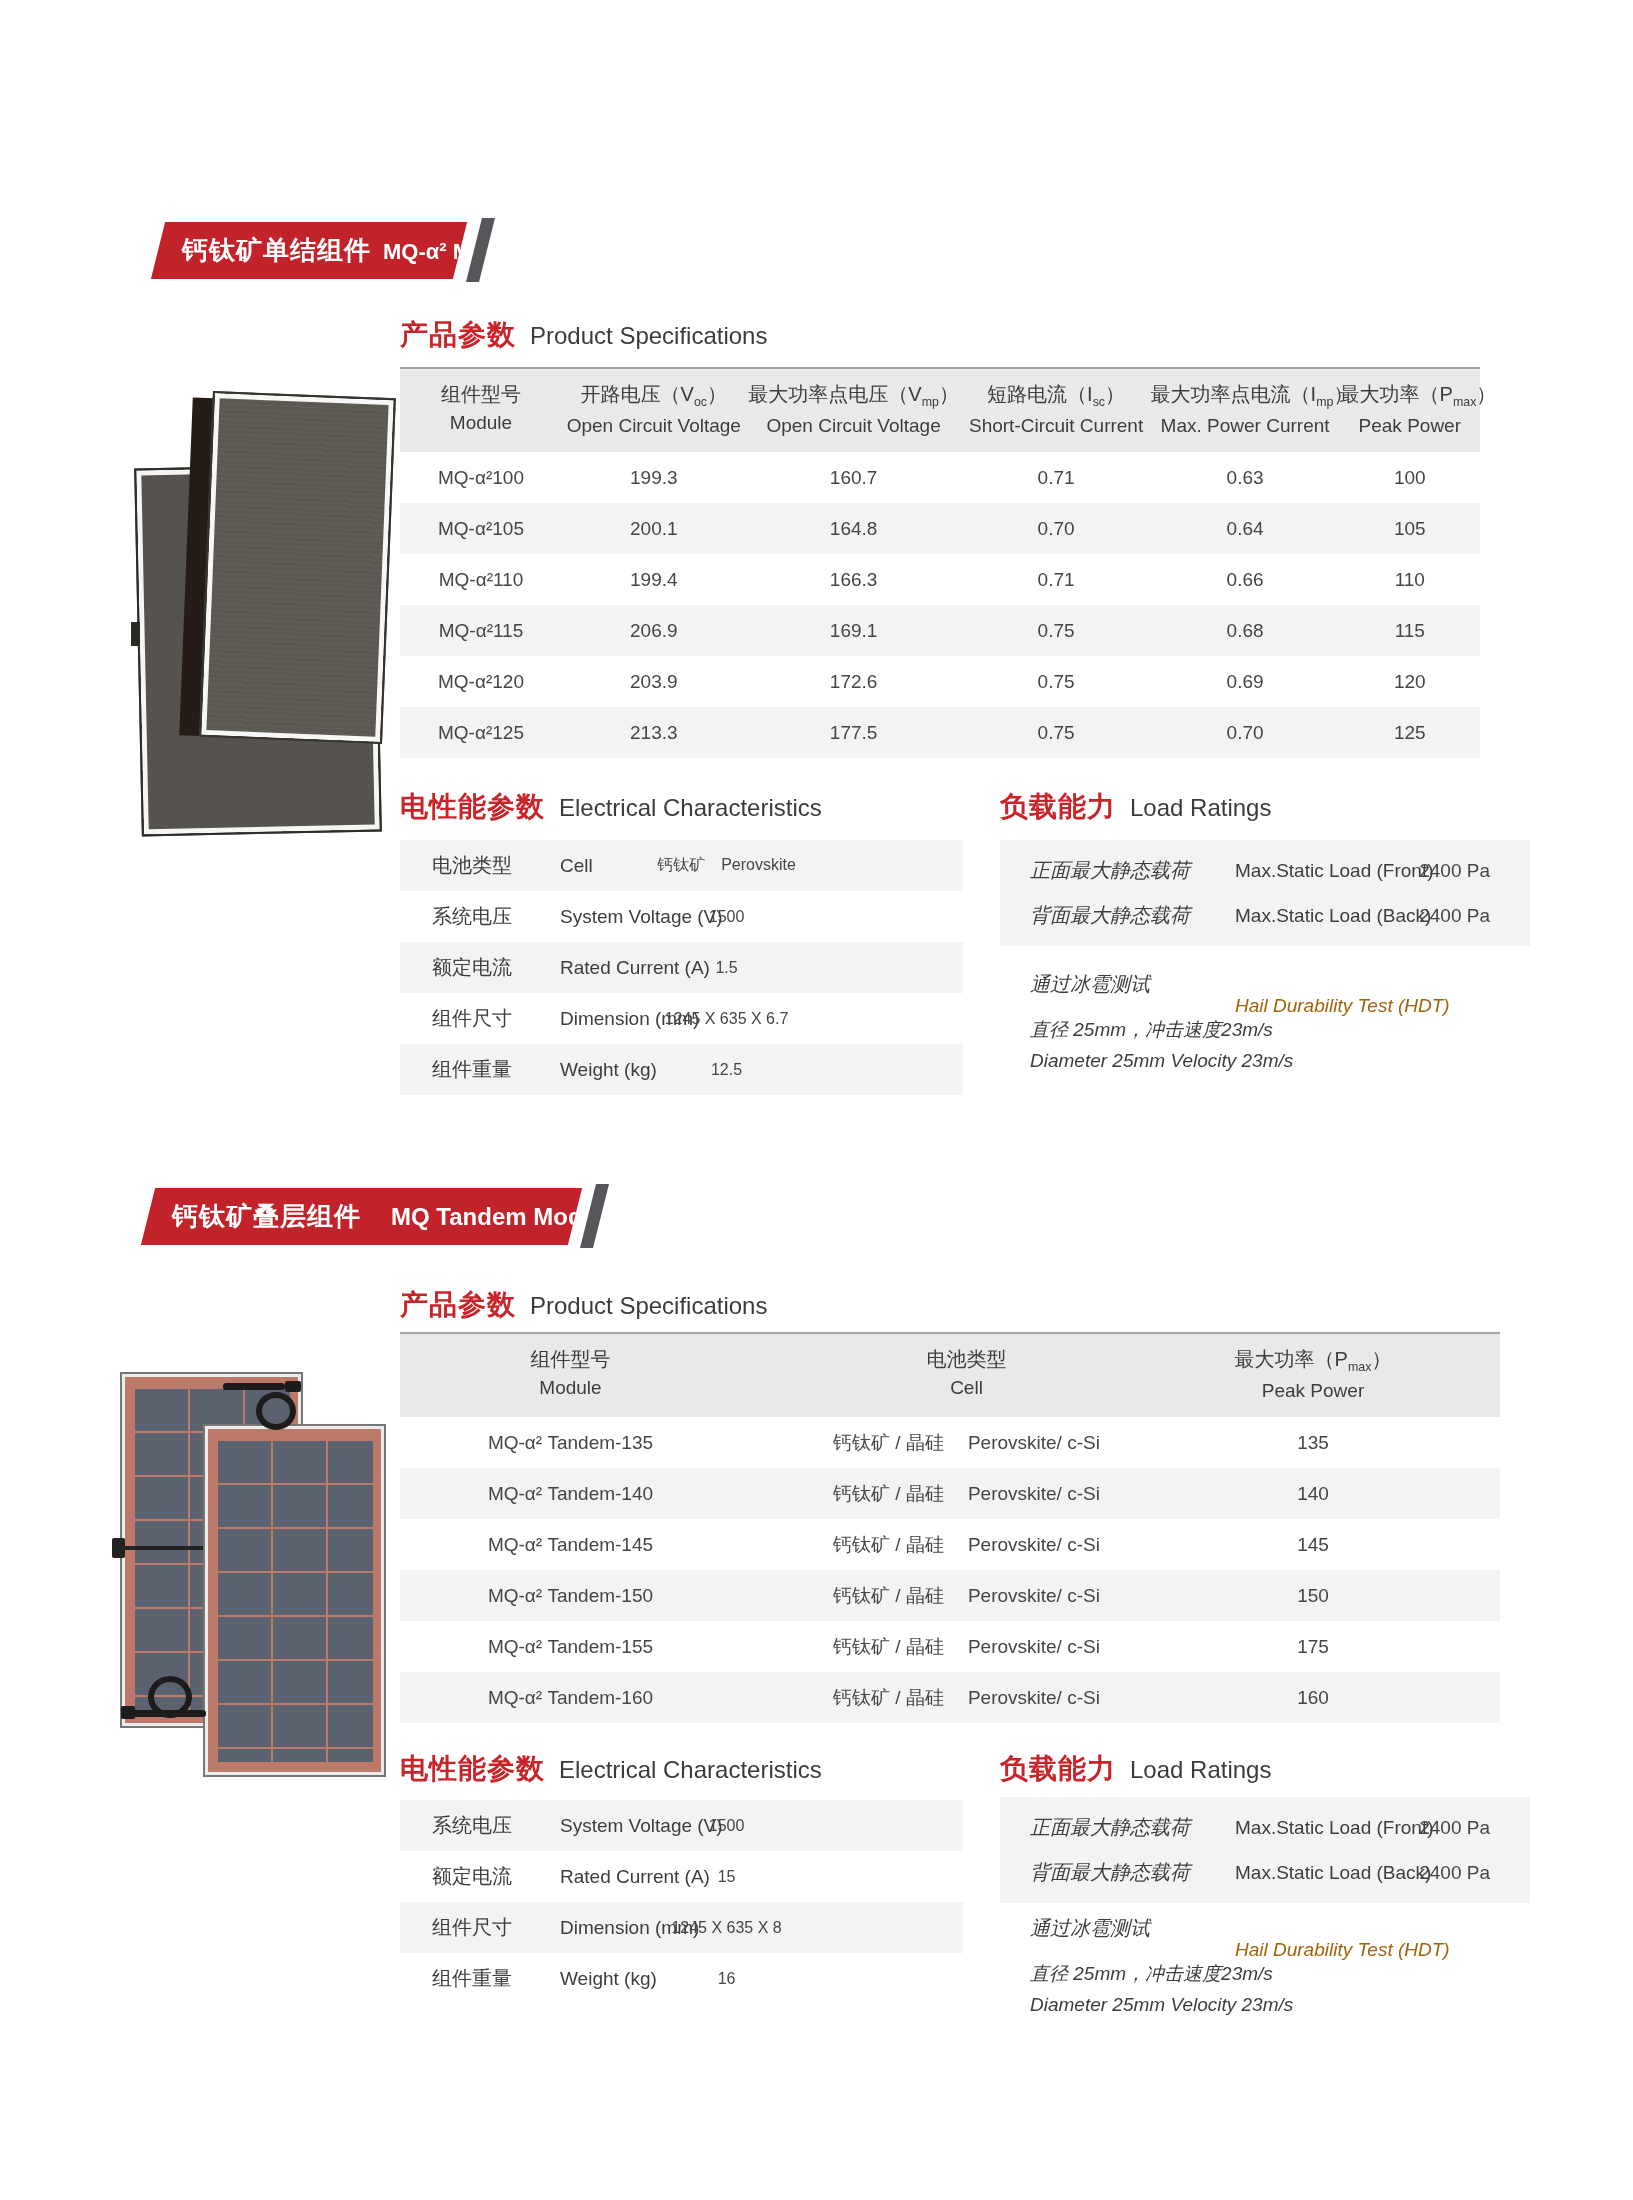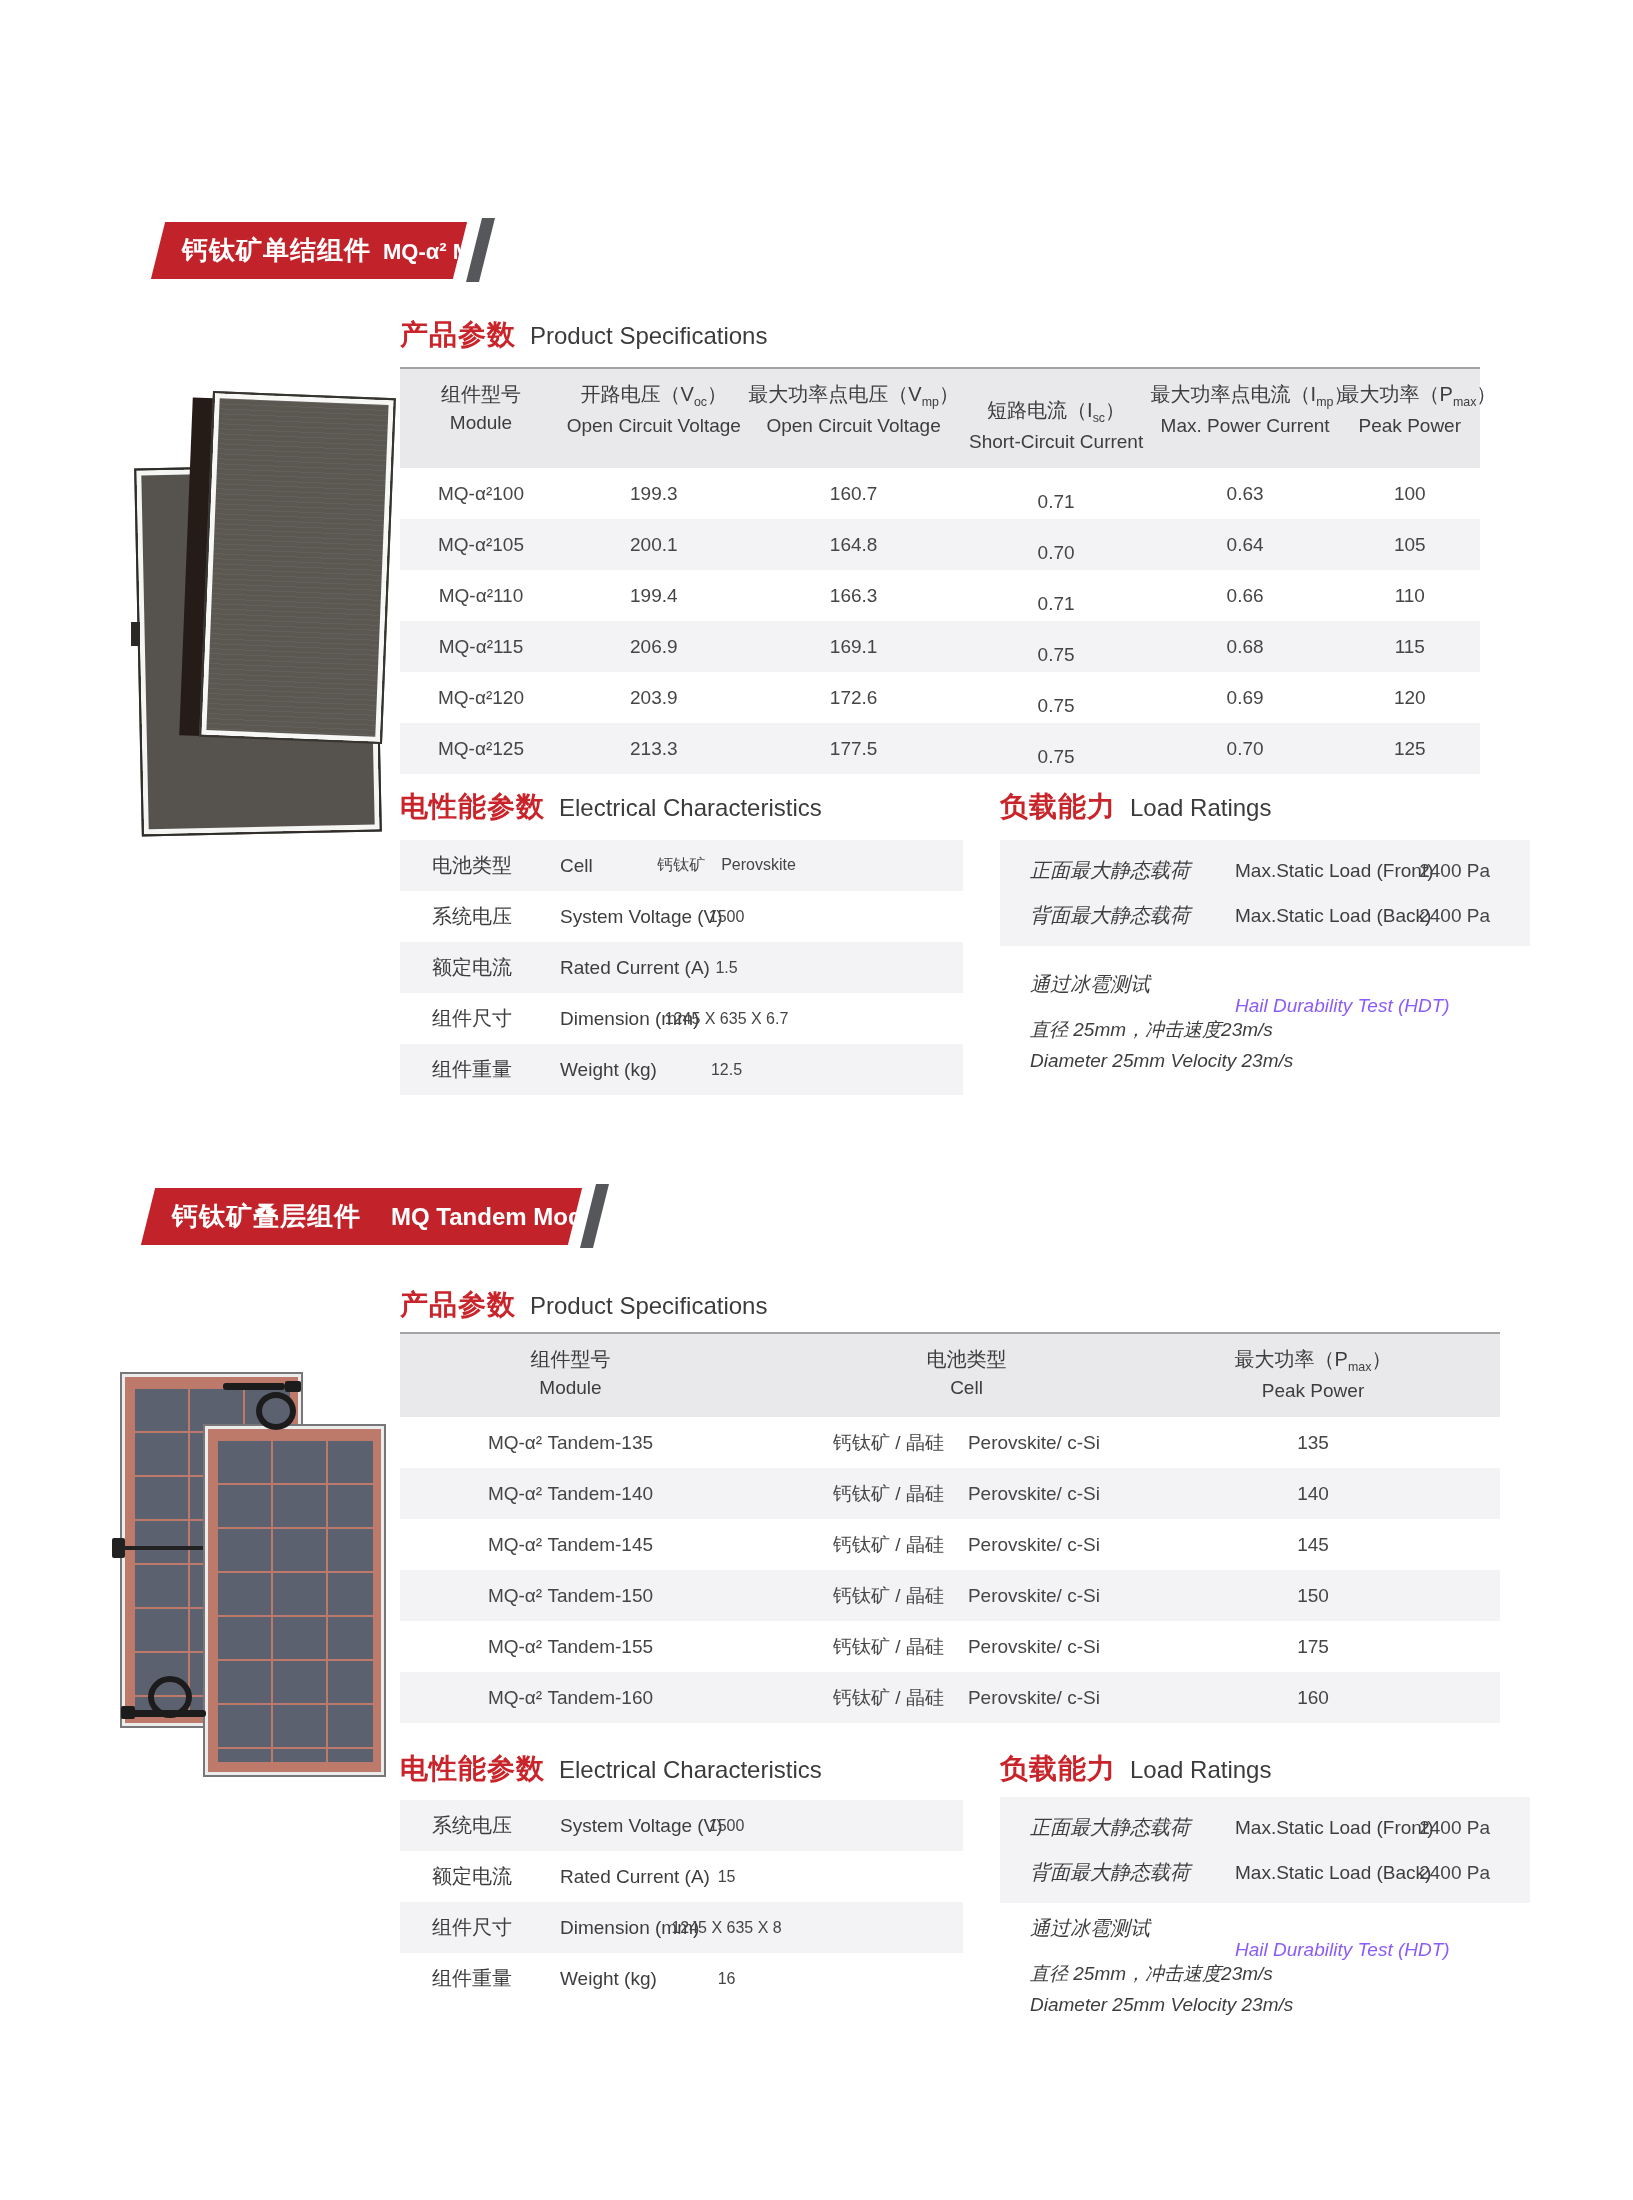--- a/index.html
+++ b/index.html
@@ -34,21 +34,21 @@
   #spec1{left:400px;top:367px;width:1080px;}
   #spec2{left:400px;top:1332px;width:1100px;}
   .thead{display:flex;background:#e9e9eb;border-top:2px solid #a3a3a6;padding:10px 0 12px;}
   .th{text-align:center;font-size:20px;line-height:1.5;color:#3d3d3f;white-space:nowrap;}
   .th .th-en{font-size:19px;}
   .tr{display:flex;height:51px;align-items:center;}
   .tr:nth-child(even){background:#f3f3f5;}
   .td{text-align:center;font-size:19px;color:#454547;white-space:nowrap;}
   sub{font-size:0.62em;}
   
-  .c0{width:15%;} .c1{width:17%;} .c2{width:20%;} .c3{width:17.5%;margin-top:16px;} .c4{width:17.5%;} .c5{width:13%;}
+  .c0{width:15%;} .c1{width:17%;} .c2{width:20%;} .c3{width:17.5%;} .c4{width:17.5%;} .c5{width:13%;}
   
   .t0{width:31%;} .t1{width:41%;} .t2{width:22%;} .t3{width:6%;}
   .cell-dual span + span{margin-left:24px;}
 
   
   .ec-table{position:absolute;left:400px;width:563px;}
   #ec1{top:840px;}
   #ec2{top:1800px;}
   .ec-row{position:relative;height:51px;display:flex;align-items:center;padding-left:32px;box-sizing:border-box;}
   .ec-row:nth-child(odd){background:#f3f3f5;}
@@ -63,21 +63,21 @@
   #lr2-band{top:1797px;}
   .lr-row{position:relative;height:45px;display:flex;align-items:center;padding-left:30px;}
   .lr-zh{font-size:20px;color:#3d3d3f;width:205px;flex:none;font-style:italic;}
   .lr-en{font-size:19px;color:#3d3d3f;white-space:nowrap;}
   .lr-val{position:absolute;right:40px;font-size:19px;color:#454547;}
   .lr-extra{position:absolute;width:520px;font-style:italic;}
   #lr1-extra{left:1030px;top:966px;}
   #lr2-extra{left:1030px;top:1910px;}
   .hail-row{display:flex;height:36px;align-items:center;}
   .hail-zh{font-size:20px;color:#3d3d3f;width:205px;flex:none;}
-  .hail-en{font-size:19px;color:#8b5cf6;white-space:nowrap;margin-top:44px;}
+  .hail-en{font-size:19px;color:#a16207;white-space:nowrap;margin-top:44px;}
   .hail-detail{font-size:19px;color:#3d3d3f;line-height:31px;}
 
   
   .img-layer{position:absolute;inset:0;pointer-events:none;}
   .img-layer > div{position:absolute;}
   
   .p1-back{left:138px;top:466px;width:236px;height:364px;background:#56524d;border:2px solid #2f2d2a;
            box-shadow:inset 0 0 0 5px #f5f5f4;transform:rotate(-1.2deg);}
   .p1-clip{left:131px;top:622px;width:9px;height:24px;background:#2b2926;}
   .p1-dark{left:186px;top:398px;width:36px;height:338px;background:#261c17;transform:rotate(2.3deg);}

